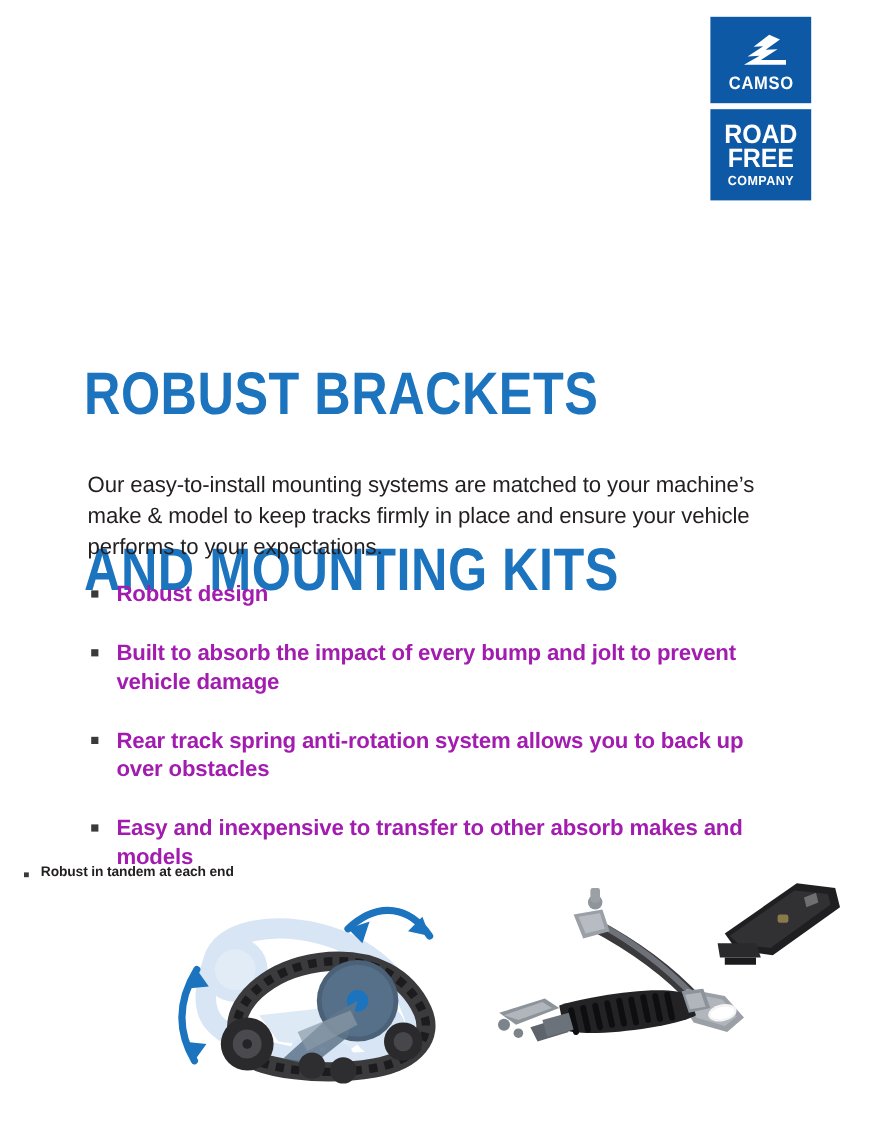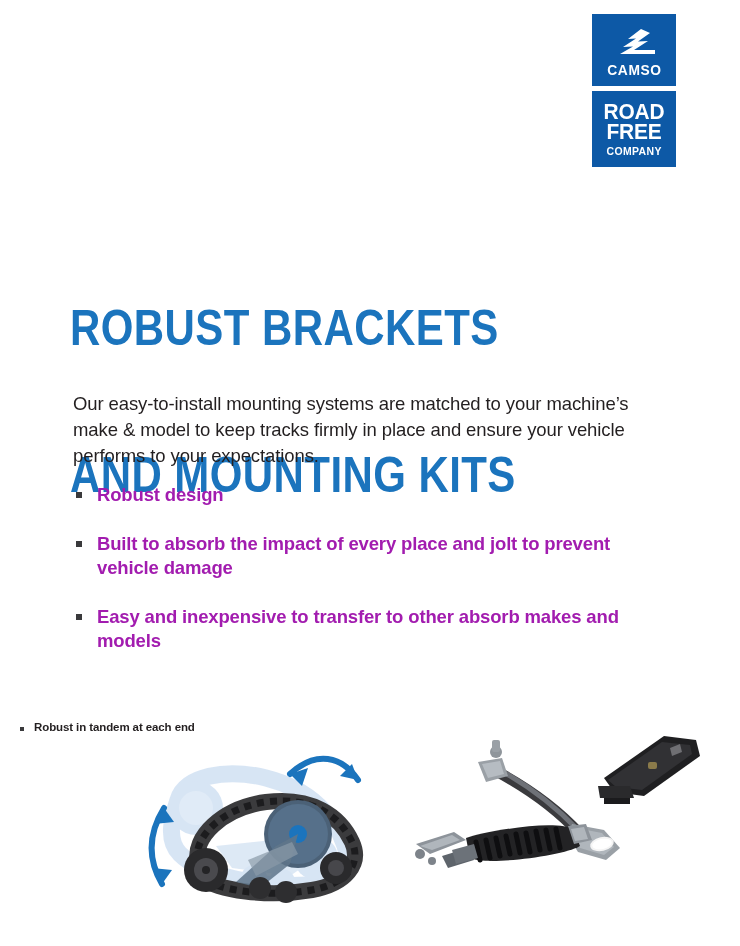--- a/index.html
+++ b/index.html
@@ -183,21 +183,25 @@
 
 <p class="intro">Our easy-to-install mounting systems are matched to your machine’s make &amp; model to keep tracks firmly in place and ensure your vehicle performs to your expectations.</p>
 
 <div class="bullets">
   <div class="bullet">
     <span class="sq"></span>
     <span class="btext">Robust design</span>
   </div>
   <div class="bullet">
     <span class="sq"></span>
-    <span class="btext">Built to absorb the impact of every place and jolt to prevent vehicle damage</span>
+    <span class="btext">Built to absorb the impact of every bump and jolt to prevent vehicle damage</span>
+  </div>
+  <div class="bullet">
+    <span class="sq"></span>
+    <span class="btext">Rear track spring anti-rotation system allows you to back up over obstacles</span>
   </div>
   <div class="bullet">
     <span class="sq"></span>
     <span class="btext">Easy and inexpensive to transfer to other absorb makes and models</span>
   </div>
 </div>
 
 <div class="caption">
   <span class="sq"></span>
   <span>Robust in tandem at each end</span>

